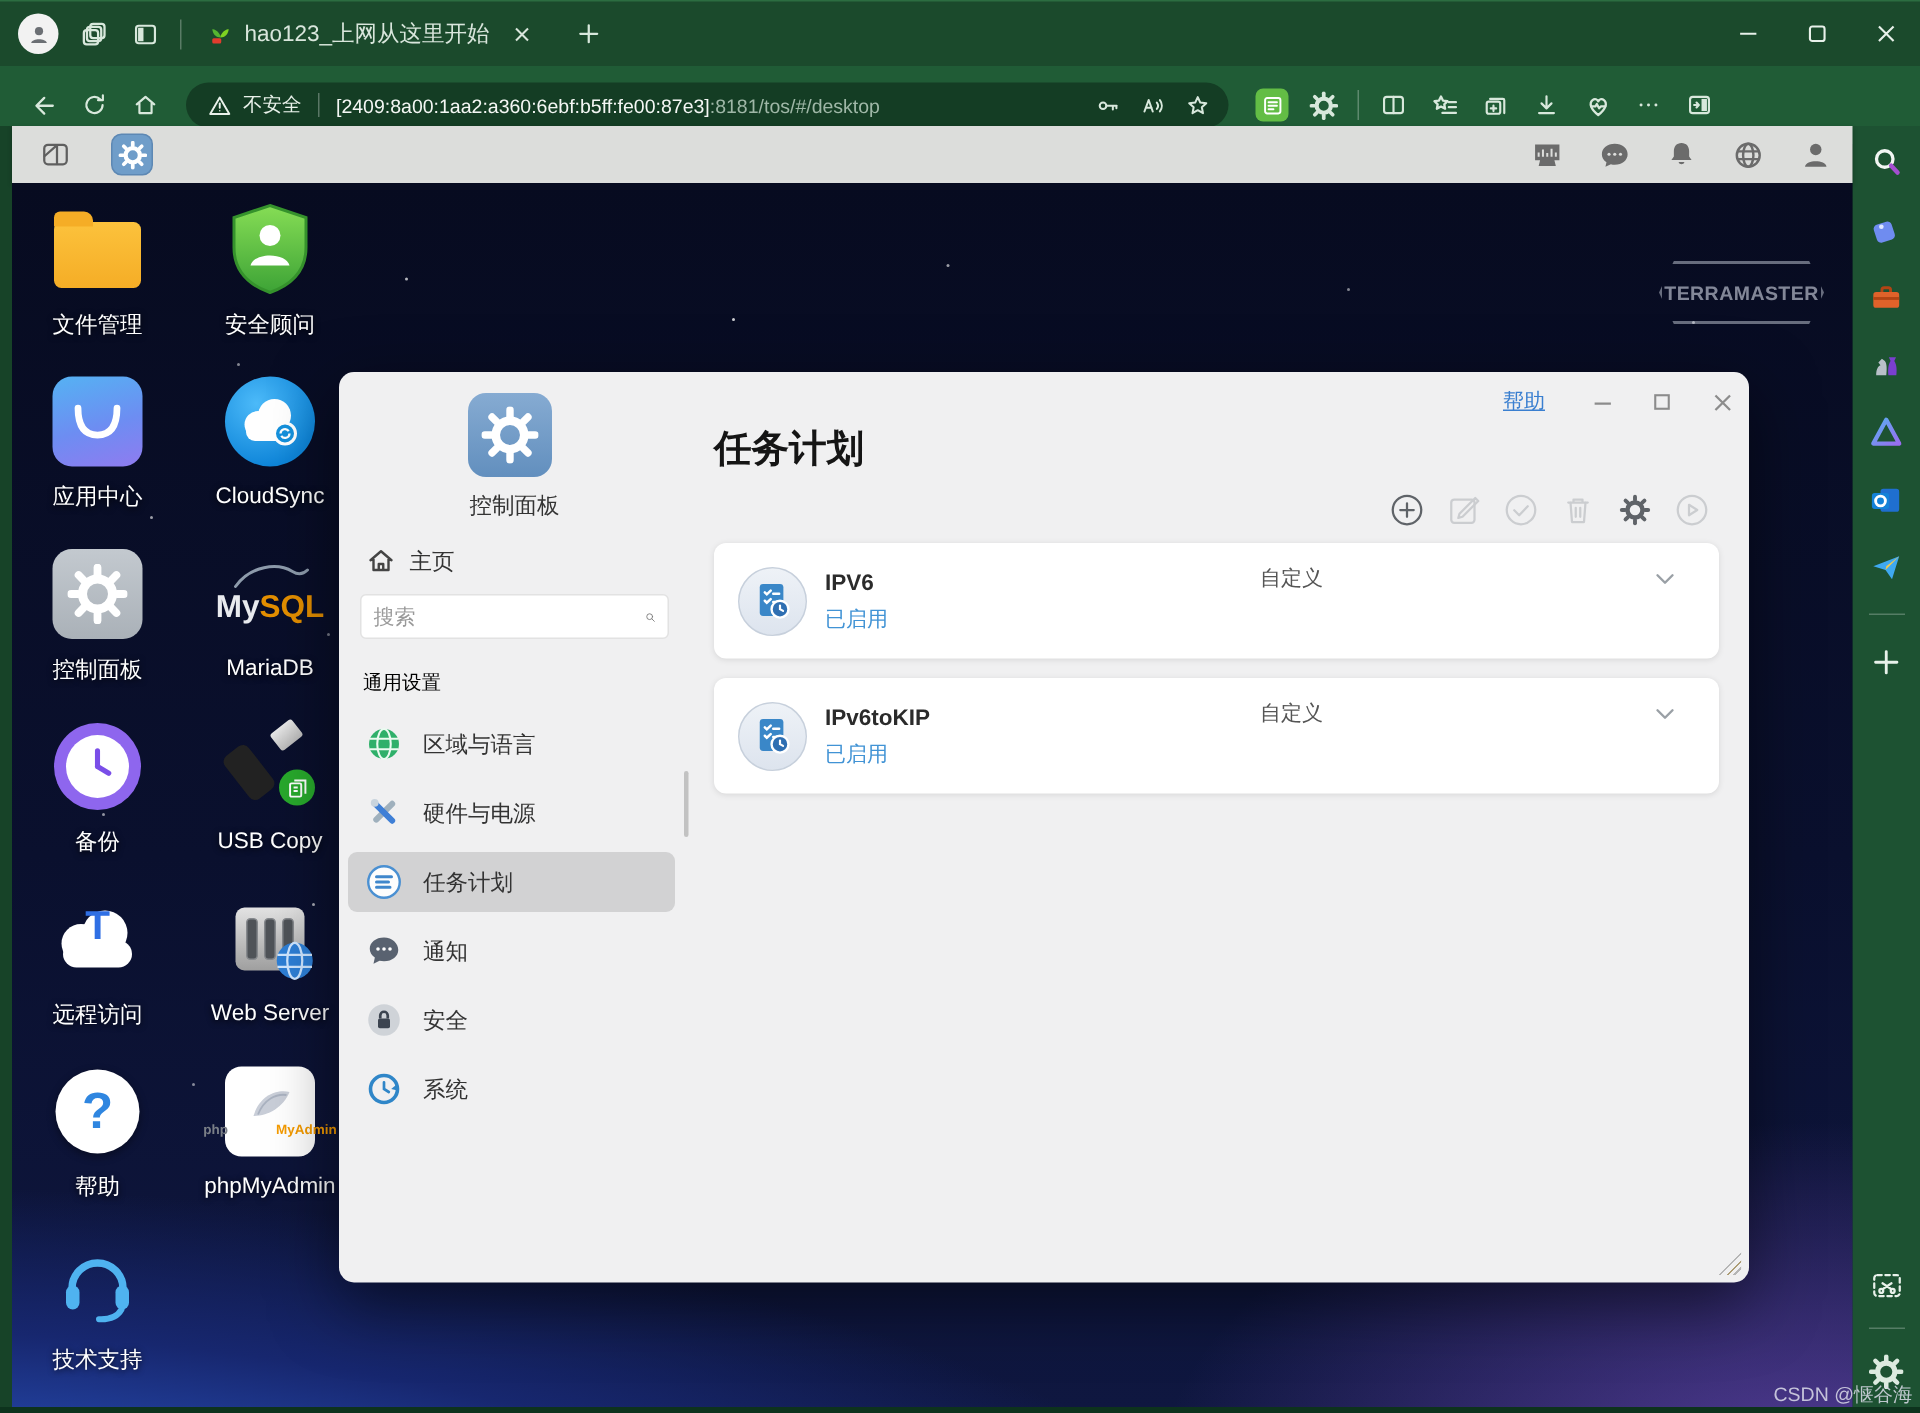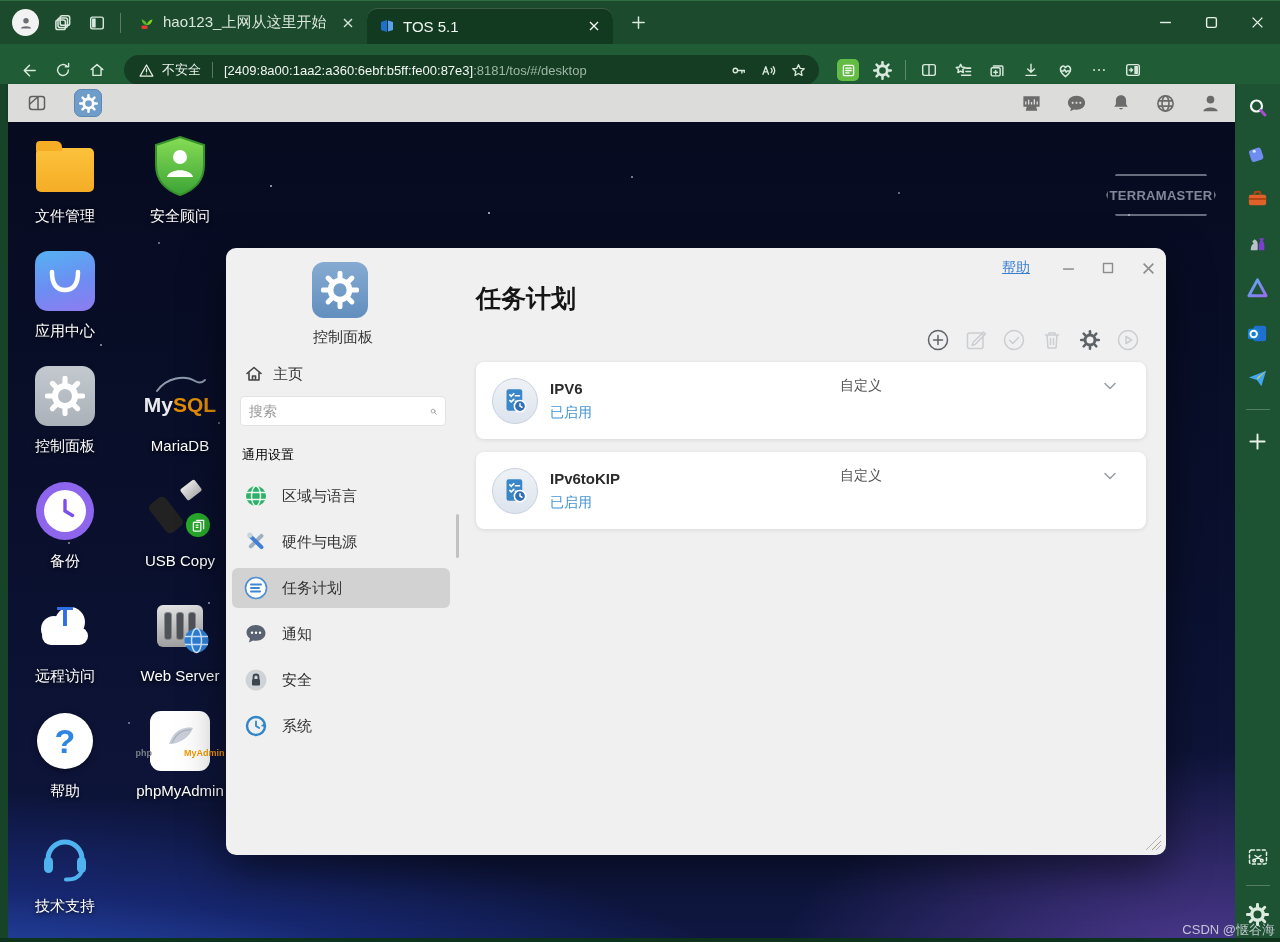--- a/index.html
+++ b/index.html
@@ -217,32 +217,20 @@
         <rect x="2.5" y="10.5" width="6" height="3.5" rx="1" fill="#e23c2e"></rect>
       </svg>
       <span class="tab-title">hao123_上网从这里开始</span>
       <span class="tab-close">
         <svg width="10" height="10" viewBox="0 0 10 10">
             <path d="M1 1 9 9 M9 1 1 9"></path>
           </svg>
       </span>
     </div>
 
-    <div class="tab active">
-      <svg class="favicon" viewBox="0 0 16 16">
-        <polygon points="2,4 8,2 8,14 2,12" fill="#1f6fd0"></polygon>
-        <polygon points="9,2.5 14,4 14,12 9,13.5" fill="#5aa0e8"></polygon>
-      </svg>
-      <span class="tab-title">TOS 5.1</span>
-      <span class="tab-close">
-        <svg width="10" height="10" viewBox="0 0 10 10">
-            <path d="M1 1 9 9 M9 1 1 9"></path>
-          </svg>
-      </span>
-    </div>
 
     <div class="ebtn newtab">
       <svg width="15" height="15" viewBox="0 0 16 16">
           <path d="M8 2v12 M2 8h12"></path>
         </svg>
     </div>
 
     <div class="wincontrols">
       <div class="wc">
           <svg width="13" height="13" viewBox="0 0 12 12">
@@ -564,20 +552,34 @@
       <div class="dcell" style="left:123px;top:12px">
         <div class="dart">
           <svg width="56" height="62" viewBox="0 0 56 62">
               <path d="M28 2 52 10 V30 C52 46 42 55 28 60 C14 55 4 46 4 30 V10 Z" fill="url(#gshield)" stroke="#35922c" stroke-width="2"></path>
               <circle cx="28" cy="22" r="7" fill="#fff"></circle>
               <path d="M15 42c2-9 24-9 26 0z" fill="#fff"></path>
             </svg>
         </div>
         <div class="dlabel">安全顾问</div>
       </div>
+      <div class="dcell" style="left:123px;top:127px">
+        <div class="dart">
+            <div class="ic-cloudsync">
+          <svg width="44" height="36" viewBox="0 0 44 36">
+                <circle cx="14" cy="20" r="9" fill="#fff"></circle>
+                <circle cx="25" cy="14" r="11" fill="#fff"></circle>
+                <rect x="6" y="19" width="32" height="12" rx="6" fill="#fff"></rect>
+                <circle cx="32" cy="26" r="7" fill="#1591dd" stroke="#fff" stroke-width="2"></circle>
+                <path d="M29 26a3 3 0 0 1 5.5-1.6 M35 26a3 3 0 0 1-5.5 1.6" stroke="#fff" stroke-width="1.5" fill="none"></path>
+              </svg>
+        </div>
+          </div>
+        <div class="dlabel">CloudSync</div>
+      </div>
       <div class="dcell" style="left:123px;top:242px">
         <div class="dart" style="flex-direction:column">
           <svg width="58" height="18" viewBox="0 0 58 18" style="fill:none;stroke:#8d9bab;stroke-width:2;stroke-linecap:round">
               <path d="M6 16 C16 2 34 0 44 6 c4 2.5 7 2 10-1"></path>
             </svg>
           <div class="mysql-txt"><span>My</span><span class="sql">SQL</span></div>
         </div>
         <div class="dlabel">MariaDB</div>
       </div>
       <div class="dcell" style="left:123px;top:357px">

